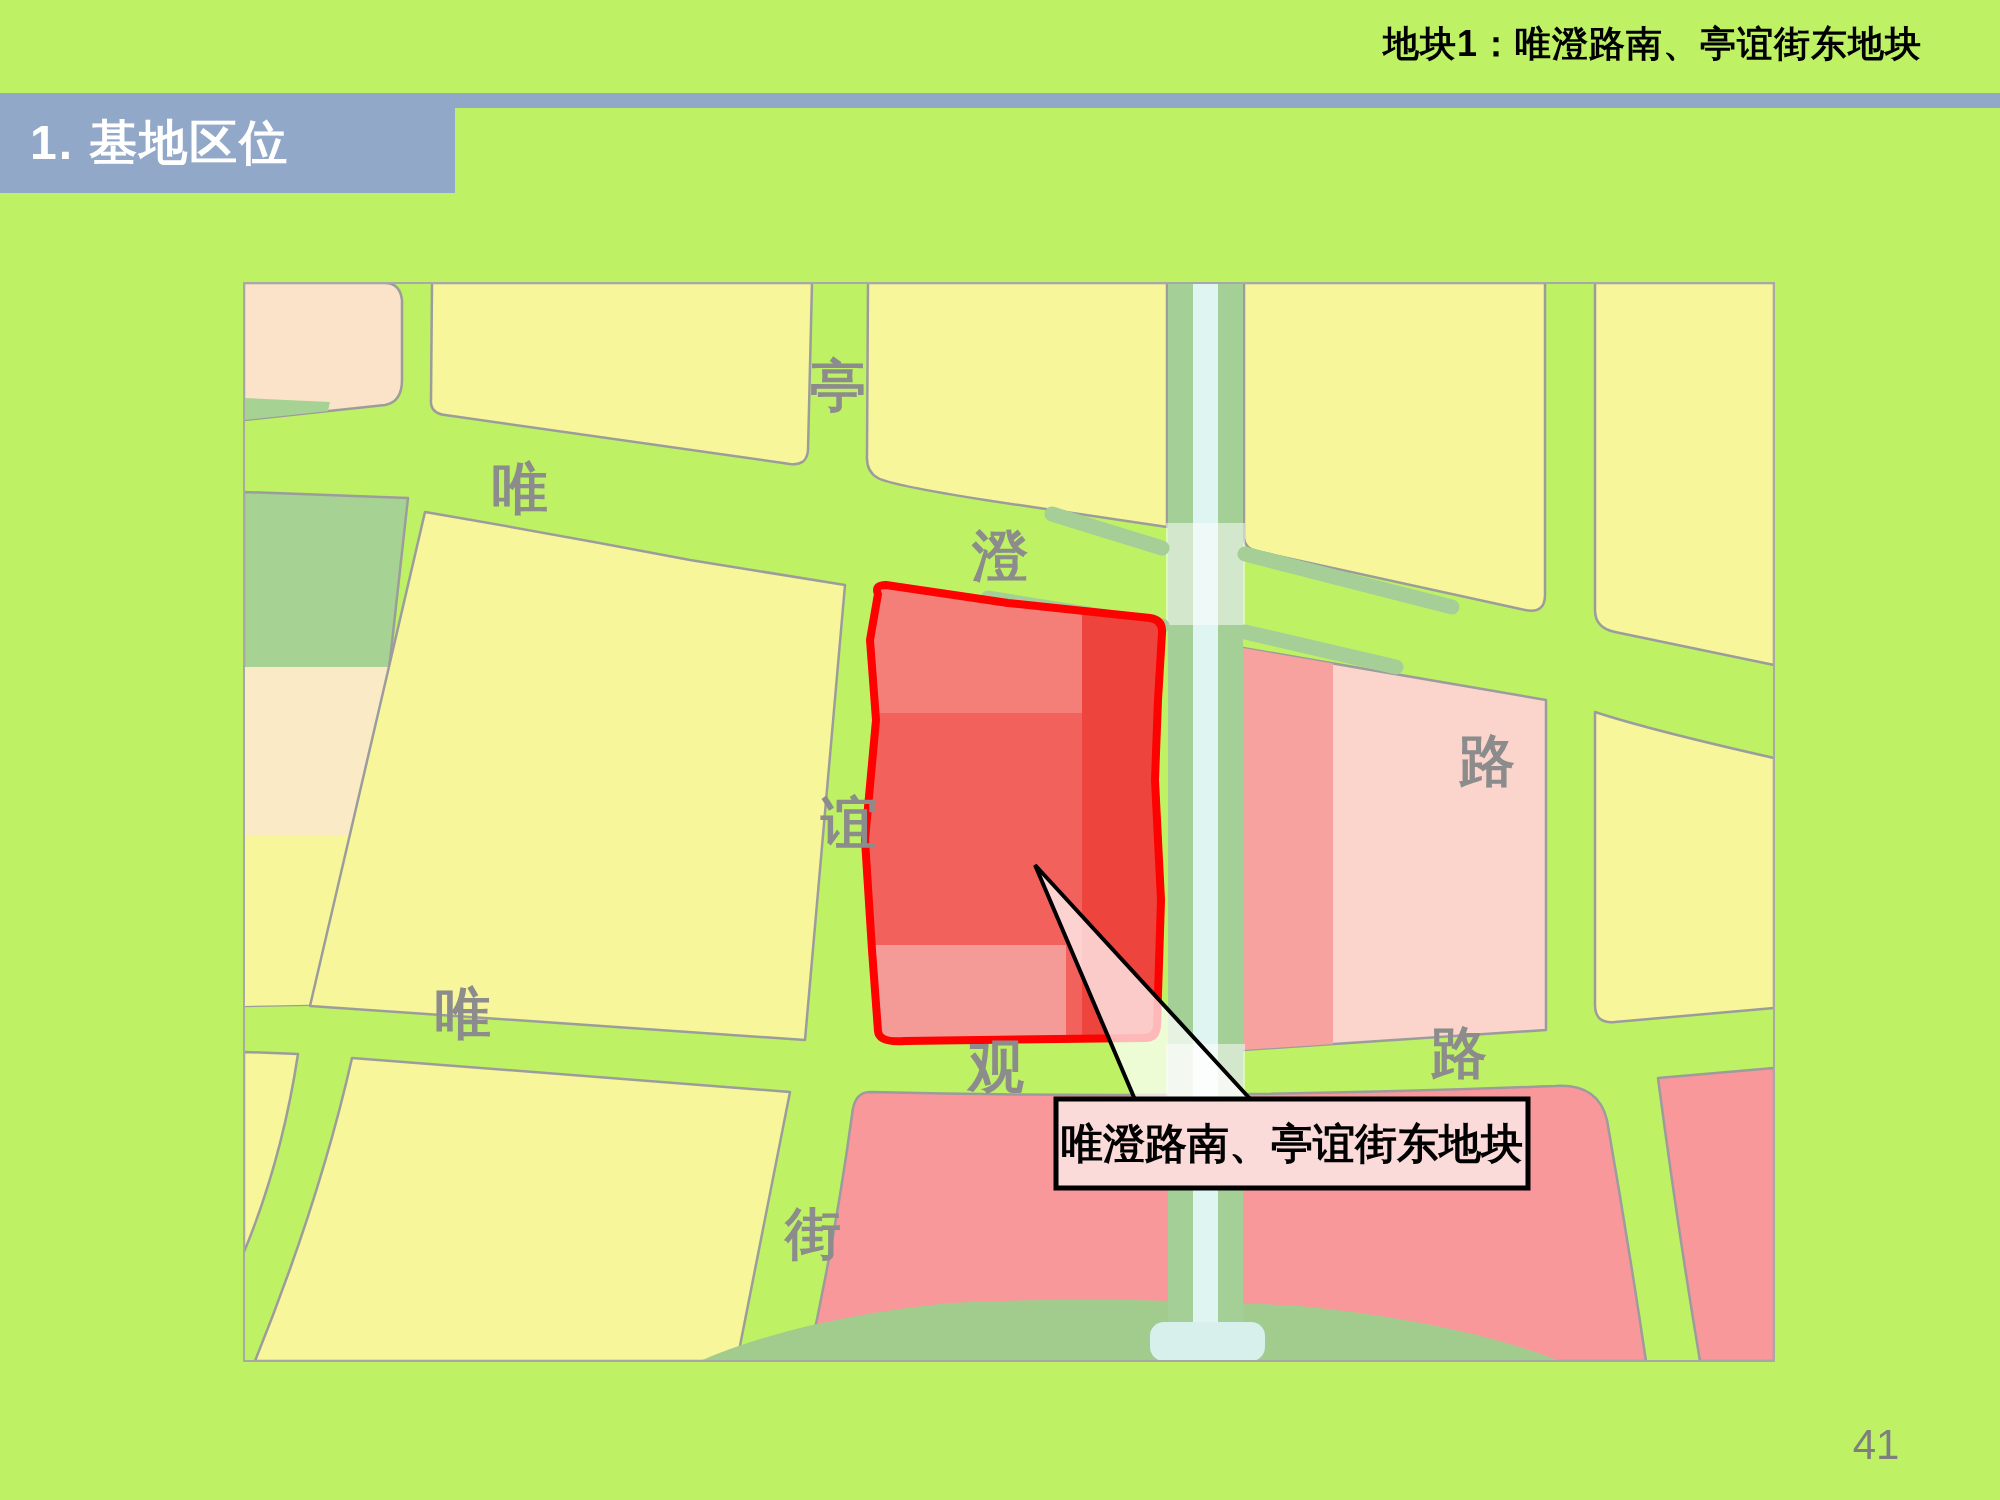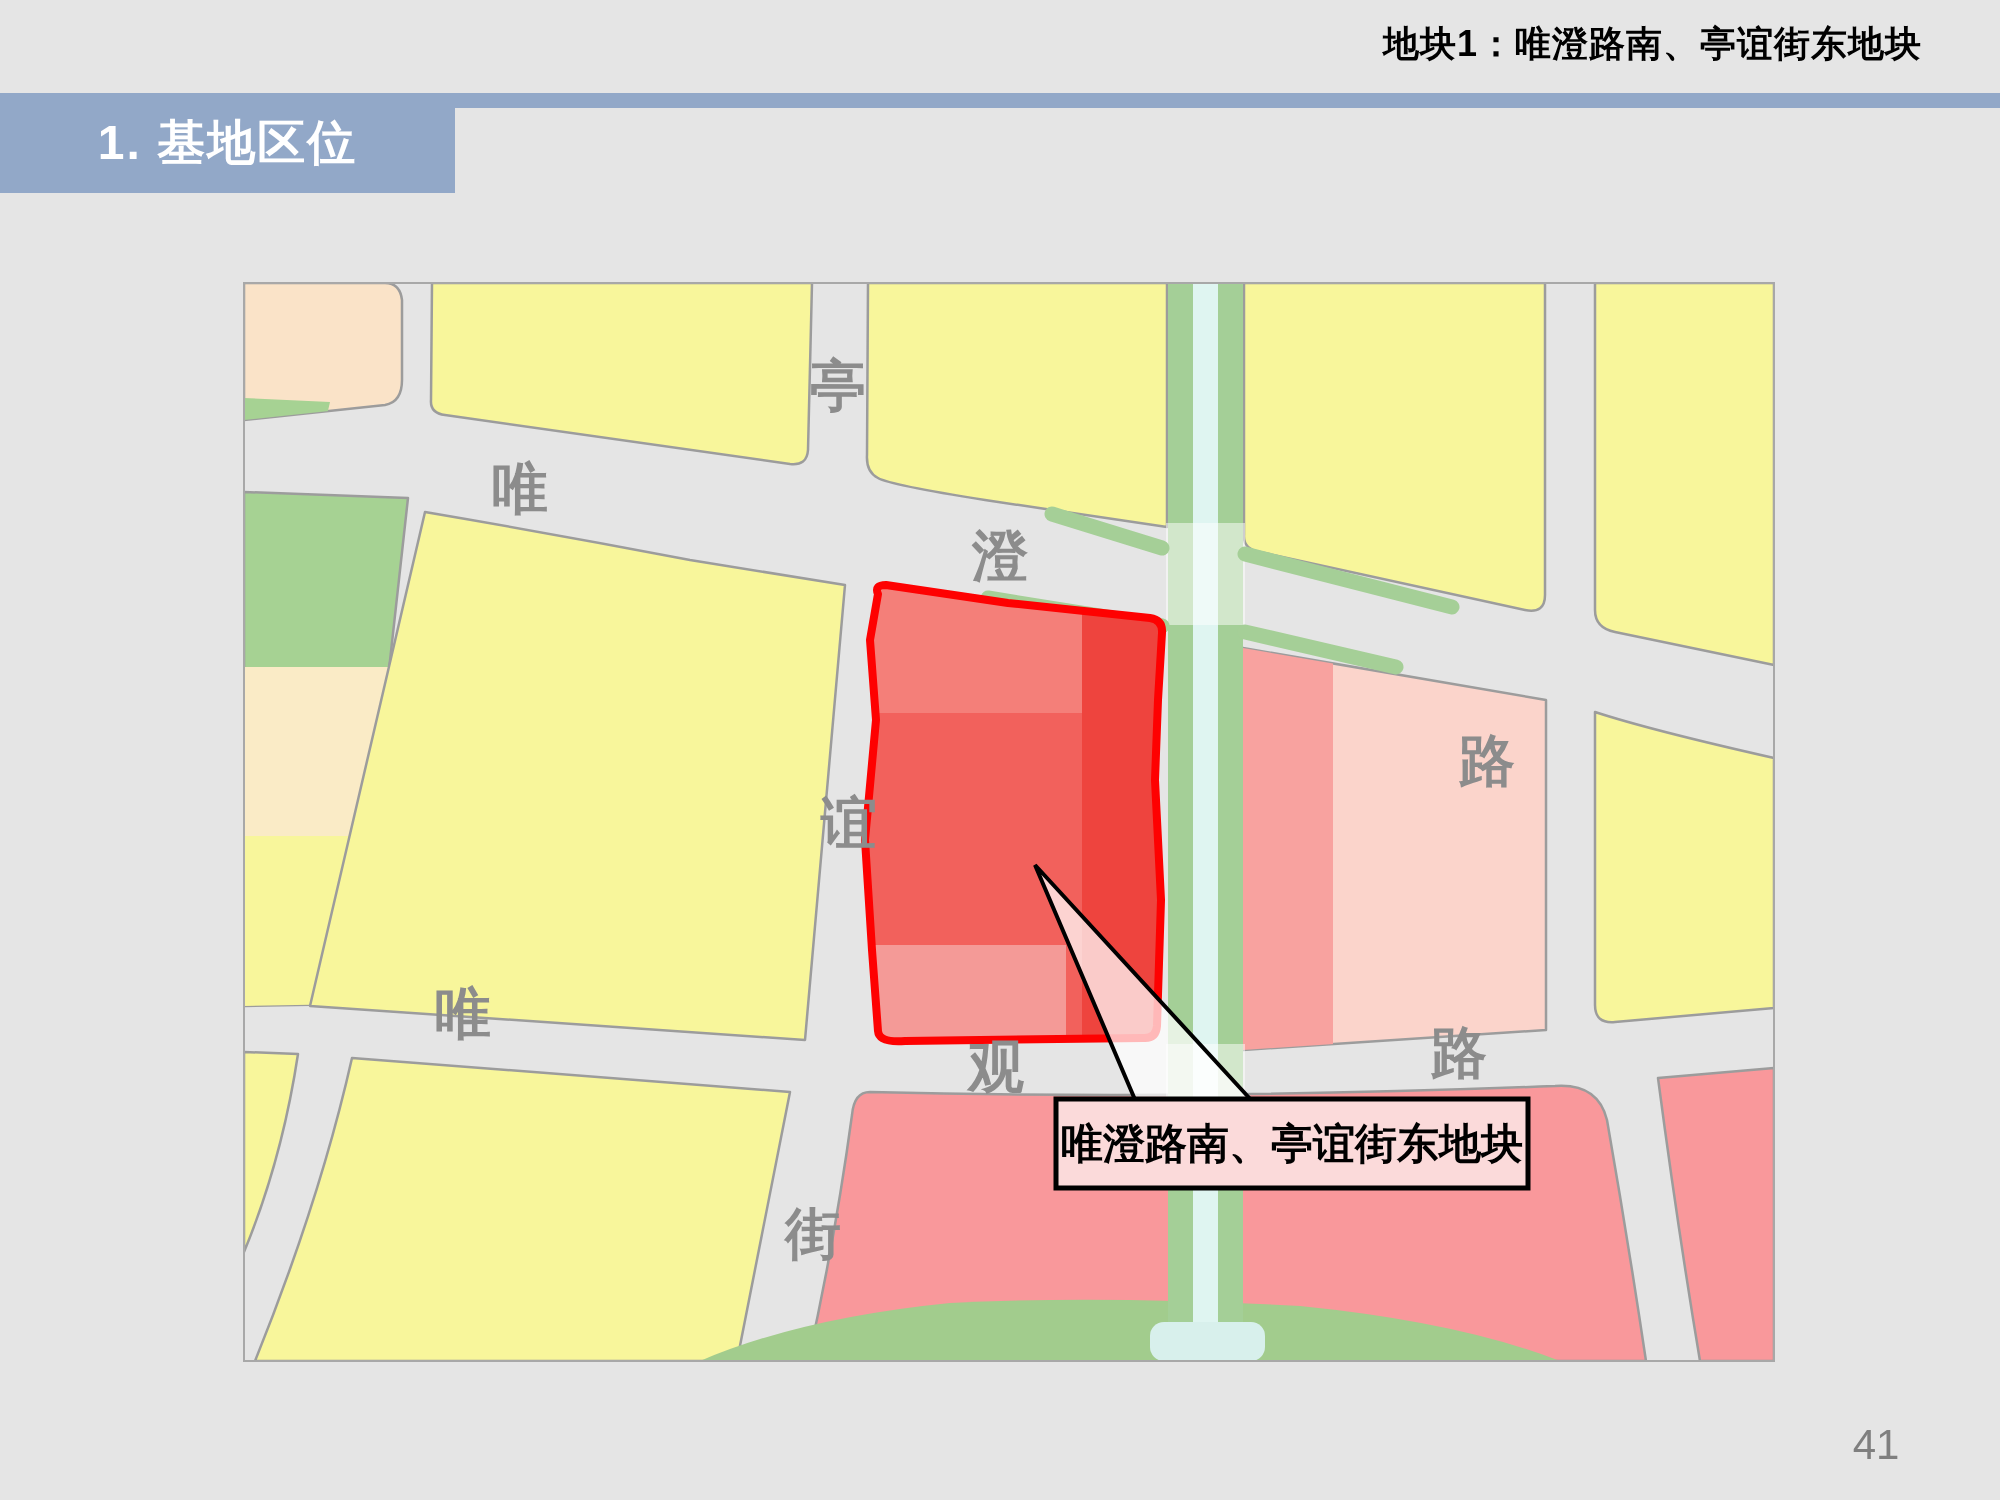--- a/index.html
+++ b/index.html
@@ -1,29 +1,29 @@
 <!DOCTYPE html>
 <html><head>
 <meta charset="utf-8">
 <style>
   html,body{margin:0;padding:0;background:#ffffff;}
   .page{
-    position:relative;width:2000px;height:1500px;background:#e5e5e5;overflow:hidden;
+    position:relative;width:2000px;height:1500px;background:#bef264;overflow:hidden;
     font-family:"Liberation Sans","DejaVu Sans",sans-serif;
   }
   .doc-title{
     position:absolute;top:22px;right:78px;height:44px;line-height:44px;
     font-size:36px;font-weight:600;color:#000000;letter-spacing:1px;white-space:nowrap;
   }
   .header-strip{
     position:absolute;left:0;top:93px;width:2000px;height:15px;background:#92A8C8;
   }
   .section-banner{
     position:absolute;left:0;top:93px;width:455px;height:100px;background:#92A8C8;
-    display:flex;align-items:center;justify-content:center;box-sizing:border-box;
+    display:flex;align-items:center;padding-left:30px;box-sizing:border-box;
   }
   .section-banner .label{
     font-size:48px;font-weight:bold;color:#ffffff;letter-spacing:2px;white-space:nowrap;
   }
   .map-wrap{
     position:absolute;left:243px;top:282px;width:1532px;height:1080px;
   }
   .page-number{
     position:absolute;left:1836px;top:1405px;width:80px;text-align:center;
     font-size:42px;color:#7F7F7F;margin-top:16px;

